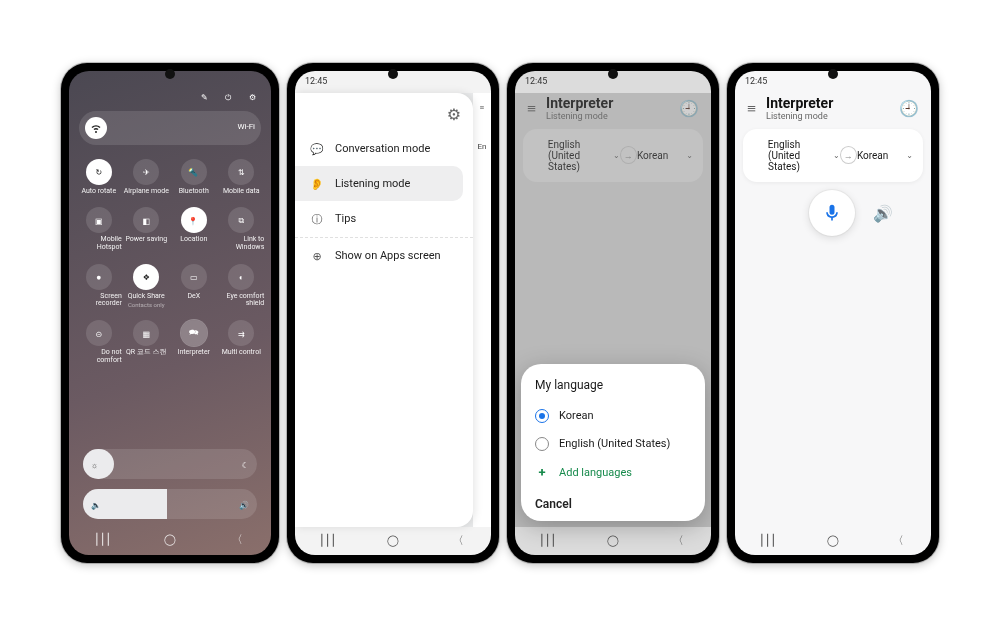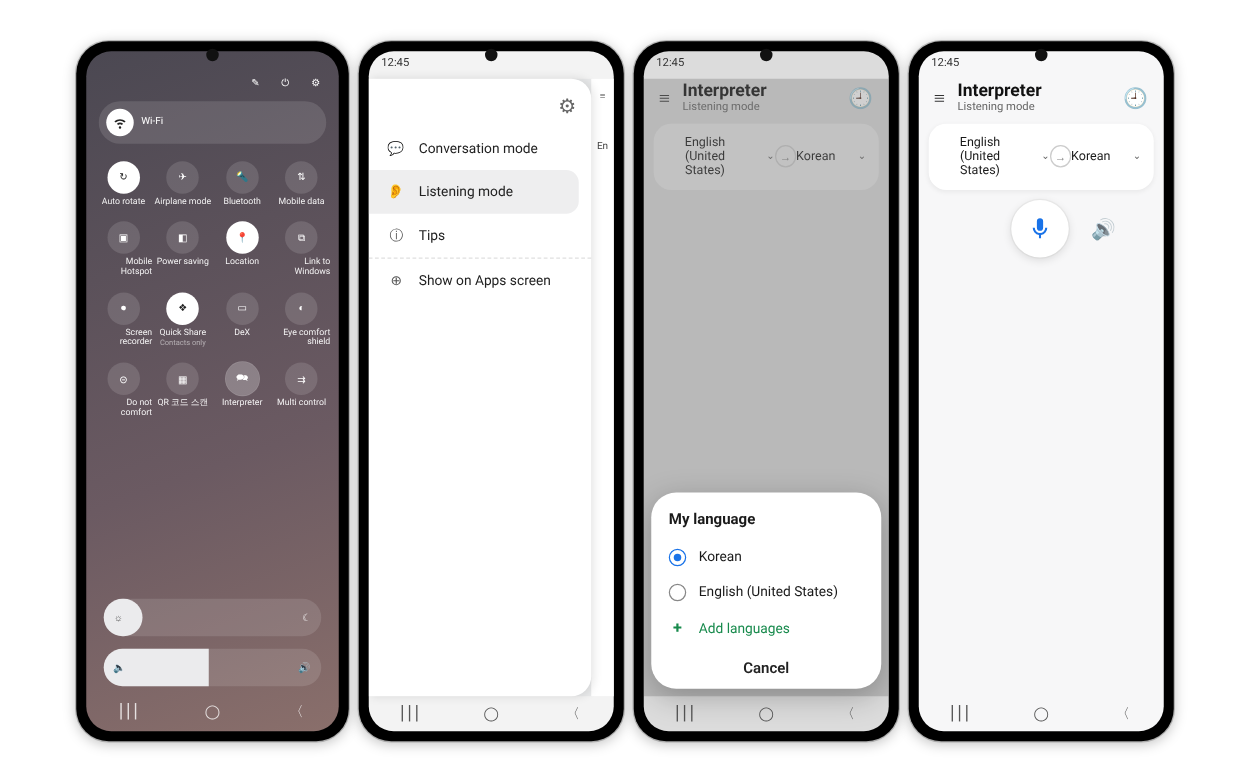--- a/index.html
+++ b/index.html
@@ -9,21 +9,21 @@
     width: 1000px;
     height: 625px;
     display: flex;
     align-items: center;
     justify-content: center;
     gap: 8px;
     padding: 40px 40px;
   }
   .phone {
     width: 218px;
-    height: 560px;
+    height: 500px;
     border-radius: 26px;
     background: #000;
     padding: 8px;
     position: relative;
     box-shadow: 0 2px 10px rgba(0,0,0,.25), 0 0 0 1px #c9c9c9;
   }
   .phone-narrow { width: 212px; }
   .screen {
     width: 100%;
     height: 100%;
@@ -67,21 +67,22 @@
     padding: 4px 10px 6px;
   }
   .qs-pill {
     flex: 1;
     background: rgba(255,255,255,.12);
     border-radius: 18px;
     height: 34px;
     display: flex;
     align-items: center;
     padding: 0 6px;
-    gap: 6px;
+    gap: 21px;
+    justify-content: space-between;
   }
   .qs-pill.on .pill-ico { background:#fff; color:#222; }
   .pill-ico {
     width: 22px; height:22px; border-radius: 50%;
     background: rgba(255,255,255,.15);
     display:flex; align-items:center; justify-content:center;
   }
   .pill-txt { display:flex; flex-direction:column; line-height:1.05;}
   .pill-txt .sub { font-size:6.5px; opacity:.6;}
   .qs-grid {
@@ -182,28 +183,28 @@
   .langsel .nm { text-align:center;}
   .langsel .chev { color:#666; font-size:8px;}
   .swap { width:18px; height:18px; border-radius:50%; border:1px solid #ccc;
     display:flex; align-items:center; justify-content:center; color:#888; font-size:9px;}
   .dimlayer { position:absolute; inset:0; background:rgba(120,120,120,.35); border-radius:0;}
   .sheet {
     position:absolute; left:6px; right:6px; bottom:6px;
     background:#fff; border-radius:20px; padding:14px 14px 8px;
     box-shadow:0 6px 24px rgba(0,0,0,.25);
   }
-  .sheet h4 { font-size:12px; font-weight:700; margin-bottom:10px;}
+  .sheet h4 { font-size:12px; font-weight:400; margin-bottom:10px;}
   .optrow { display:flex; align-items:center; gap:10px; padding:7px 0; font-size:11px;}
   .radio { width:14px; height:14px; border-radius:50%; border:1.5px solid #888; position:relative;}
   .radio.checked { border-color:#1a73e8;}
   .radio.checked::after { content:""; position:absolute; inset:3px; background:#1a73e8; border-radius:50%;}
   .addrow { color:#178a4c;}
   .addrow .plus { color:#178a4c; font-weight:700; width:14px; text-align:center; font-size:13px;}
-  .sheet .cancel { text-align:center; font-size:12px; padding:10px 0 2px; font-weight:600; color:#222;}
+  .sheet .cancel { text-align:left; font-size:12px; padding:10px 0 2px; font-weight:600; color:#222;}
 
   
   .transarea {
     flex:1; margin-top:8px; display:flex; align-items:center; justify-content:center;
     color:#888; font-size:9px; text-align:center;
   }
   .microw { display:flex; justify-content:center; align-items:center; gap:18px; padding:8px 0 10px;}
   .micbtn {
     width:46px; height:46px; border-radius:50%; background:#fff;
     box-shadow:0 2px 8px rgba(0,0,0,.12), 0 0 0 1px #eee;

